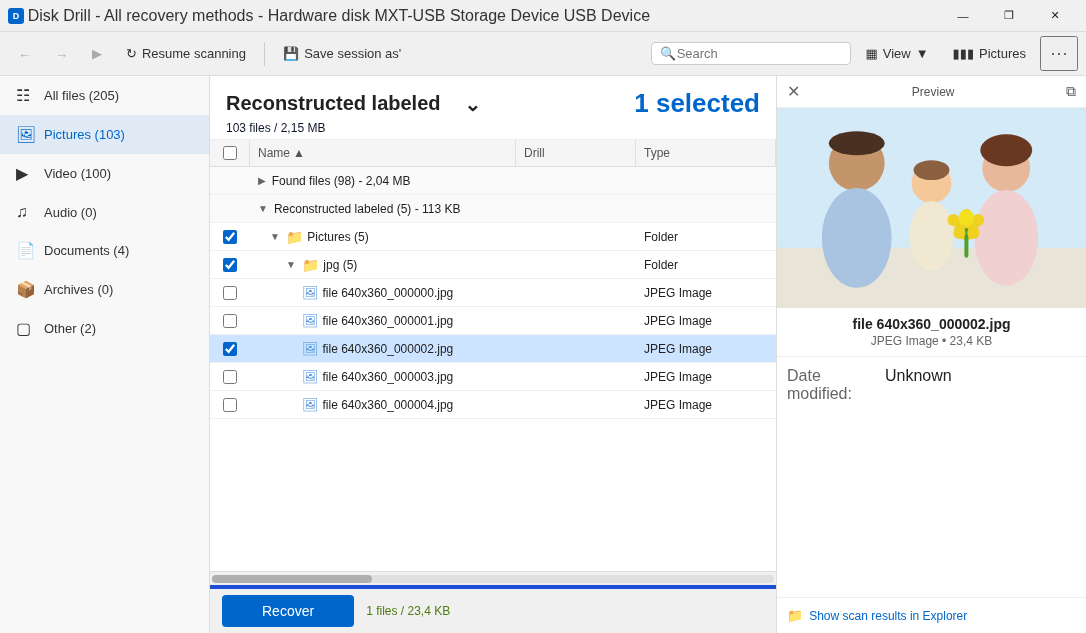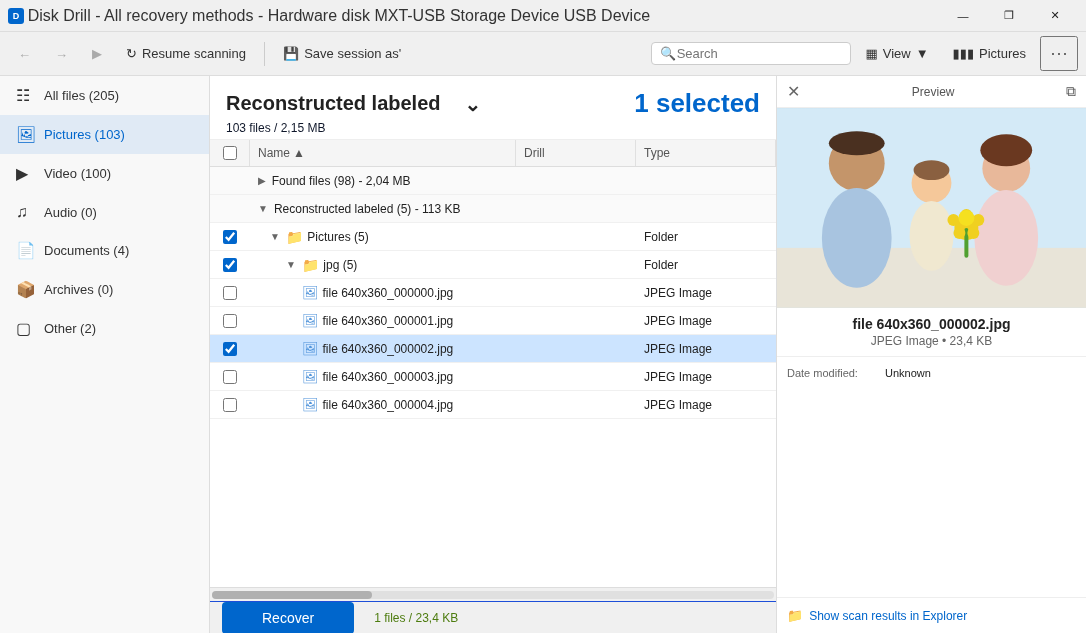--- a/index.html
+++ b/index.html
@@ -110,22 +110,22 @@
     
     .hscrollbar {
       height: 14px; background: #f0f0f0; border-top: 1px solid #ddd;
       display: flex; align-items: center; padding: 0 2px;
     }
     .hscrollbar-track { flex: 1; height: 8px; background: #e0e0e0; border-radius: 4px; position: relative; }
     .hscrollbar-thumb { width: 160px; height: 8px; background: #b0b0b0; border-radius: 4px; position: absolute; left: 0; }
 
     
     .bottom-bar {
-      height: 32px; background: #f0f0f0; border-top: 1px solid #1d4ed8;
-      display: flex; align-items: center; padding: 0 12px; gap: 20px;
+      height: 48px; background: #f0f0f0; border-top: 4px solid #1d4ed8;
+      display: flex; align-items: center; padding: 0 12px; gap: 12px;
     }
     .recover-btn {
       background: #0066cc; color: white; border: none;
       padding: 8px 40px; border-radius: 4px; font-size: 14px; font-weight: 500;
       cursor: pointer;
     }
     .bottom-info { font-size: 12px; color: #4d7c0f; }
 
     
     .preview-panel {
@@ -142,21 +142,21 @@
       height: 200px; background: #f5f5f5;
       display: flex; align-items: center; justify-content: center;
       overflow: hidden;
     }
     
     .photo-bg { width: 100%; height: 100%; position: relative; background: linear-gradient(180deg, #c8e0f0 0%, #e8f4fc 40%, #f0f0e8 80%, #e0ddd0 100%); }
 
     .preview-filename { font-size: 14px; font-weight: 600; text-align: center; padding: 8px 10px 2px; color: #222; }
     .preview-type { font-size: 12px; color: #666; text-align: center; padding: 0 5px 8px; border-bottom: 1px solid #eee; }
     .preview-meta { padding: 10px; }
-    .preview-meta-row { display: flex; align-items: flex-start; gap: 8px; margin-bottom: 6px; font-size: 11px; }
+    .preview-meta-row { display: flex; align-items: flex-start; gap: 8px; margin-bottom: 6px; font-size: 16px; }
     .preview-meta-label { color: #666; width: 90px; flex-shrink: 0; }
     .preview-meta-value { color: #222; word-break: break-all; }
     .preview-footer {
       margin-top: auto; padding: 10px; border-top: 1px solid #eee;
       display: flex; align-items: center; gap: 6px;
     }
     .show-explorer-link { color: #0066cc; font-size: 12px; cursor: pointer; text-decoration: none; }
     .copy-icon { font-size: 14px; cursor: pointer; color: #555; }
 
     

